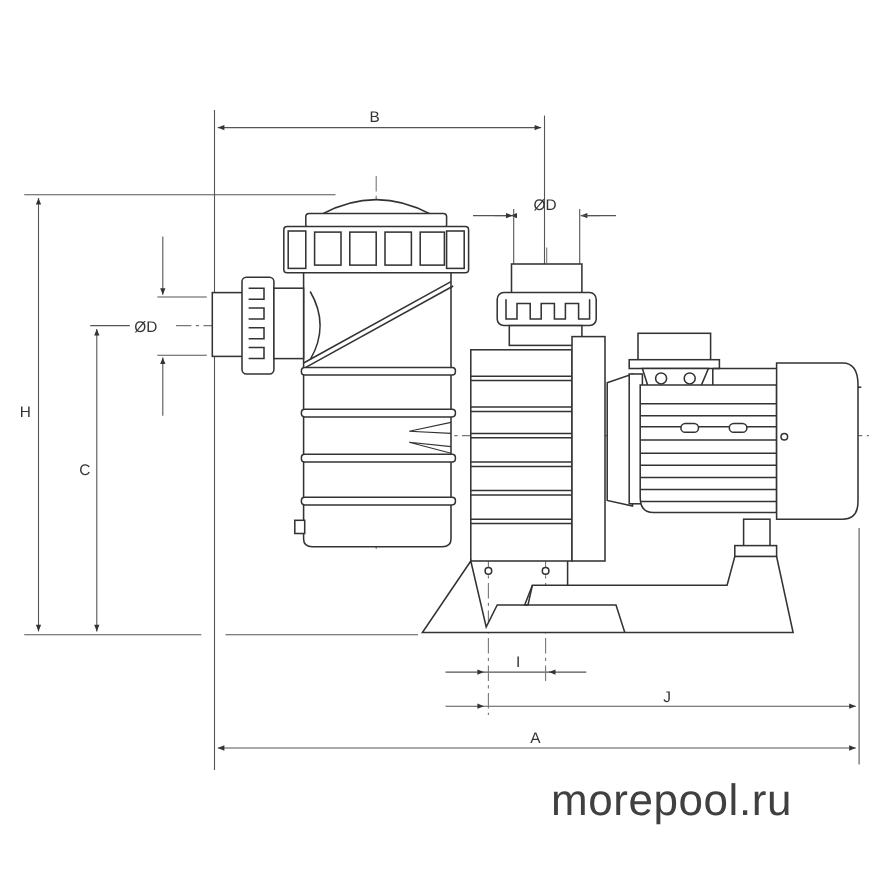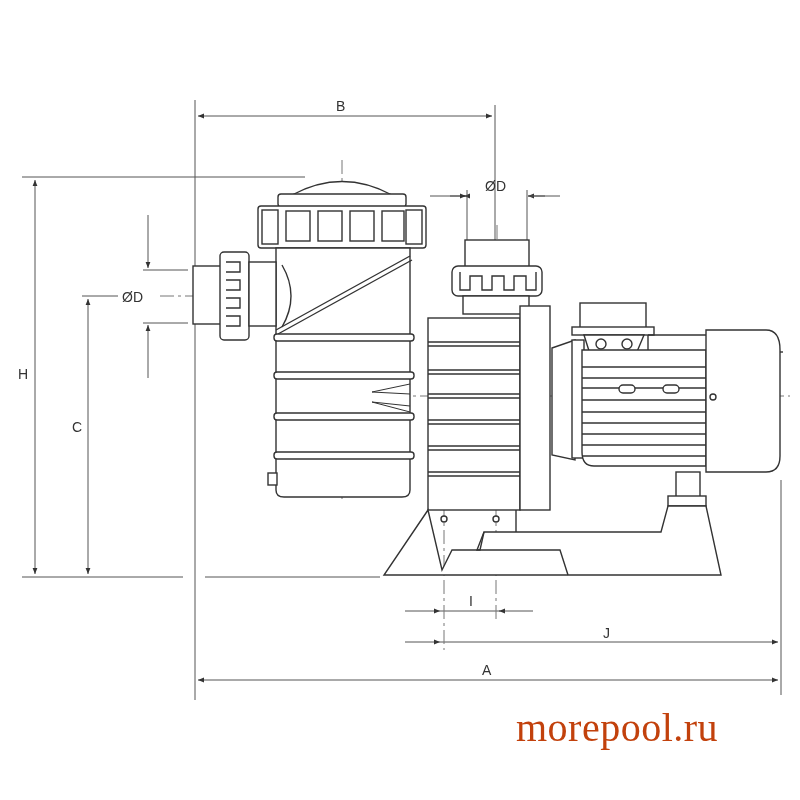--- a/index.html
+++ b/index.html
@@ -1,19 +1,19 @@
 <!DOCTYPE html>
 <html><head>
   <meta charset="utf-8">
   <style>
     html, body { margin: 0; padding: 0; background: #ffffff; }
     .canvas { position: relative; width: 800px; height: 800px; background: #ffffff; overflow: hidden; }
     svg.drawing { position: absolute; left: 0; top: 0; width: 800px; height: 800px; }
     .dim-label { position: absolute; font-family: "Liberation Sans", sans-serif; font-size: 14px; color: #333333; line-height: 1; }
-    .watermark { position: absolute; left: 516px; top: 708px; font-family: Liberation Serif, serif; font-size: 40px; color: #c2410c; letter-spacing: 0.5px; line-height: 1; }
+    .watermark { position: absolute; left: 501px; top: 708px; font-family: Liberation Sans, sans-serif; font-size: 40px; color: #404040; letter-spacing: 0.5px; line-height: 1; }
   </style>
 </head>
 <body>
 
 <div class="canvas">
   <svg class="drawing" viewBox="0 0 800 800" xmlns="http://www.w3.org/2000/svg">
     <defs>
       <marker id="arr" viewBox="0 0 10 10" refX="10" refY="5" markerWidth="10" markerHeight="6" orient="auto-start-reverse">
         <path d="M0,1 L10,5 L0,9 z" fill="#333"></path>
       </marker>

